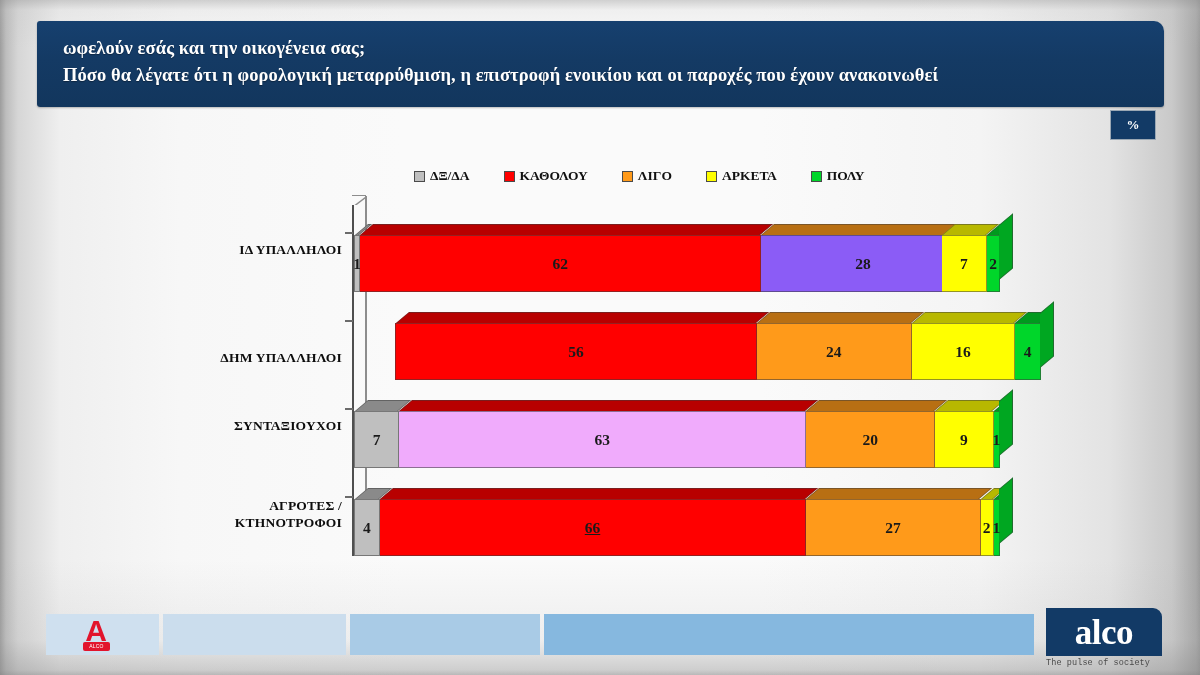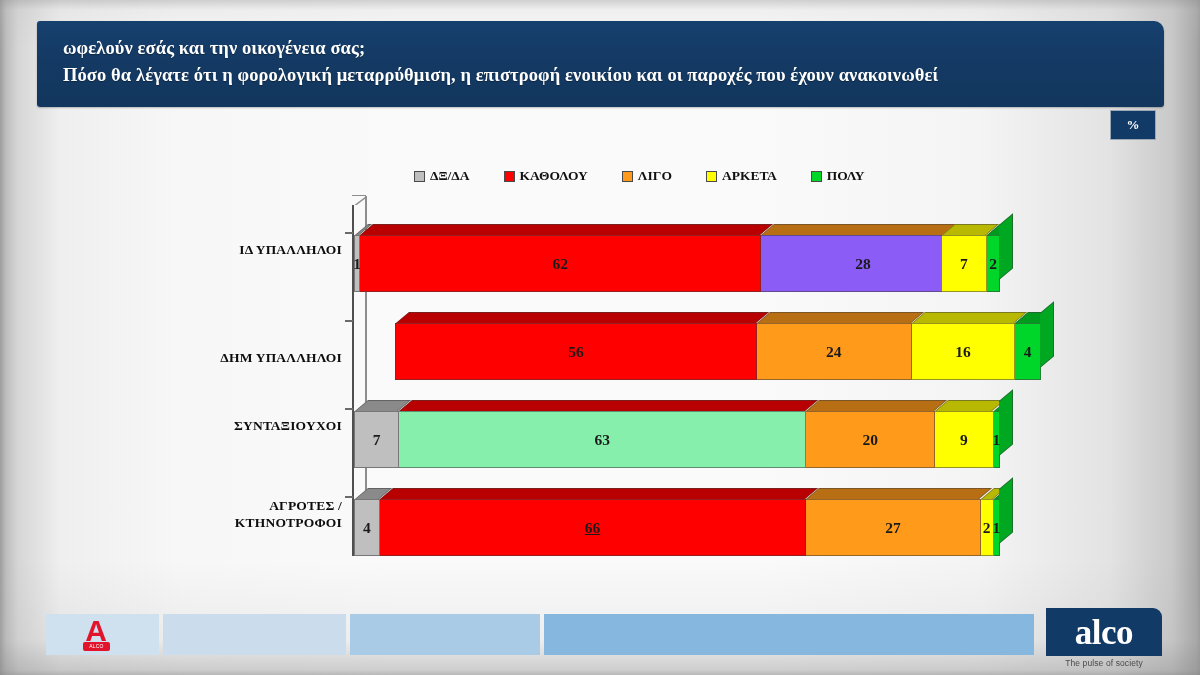--- a/index.html
+++ b/index.html
@@ -235,23 +235,23 @@
     font-family: "Liberation Serif", serif;
     font-size: 35px;
     font-weight: bold;
     letter-spacing: -0.5px;
     line-height: 1;
   }
   .alco-tag {
     position: absolute;
     left: 1046px; top: 658px;
     width: 116px;
-    text-align: center;
+    text-align: left;
     color: #4a4a4a;
-    font-family: Liberation Sans, sans-serif;
+    font-family: Liberation Mono, monospace;
     font-size: 8.5px;
     letter-spacing: 0.1px;
   }
 </style>
 </head>
 <body>
 
 <div class="bg-vert"></div>
 
 <div class="title-banner">
@@ -348,21 +348,21 @@
         </div>
       </div>
     </div>
     <div class="axis-tick" style="top: 212px;"></div>
     <div class="row" style="top: 204px; width: 646px;">
       <div class="bar3d">
         <div class="seg" title="ΔΞ/ΔΑ: 7" style="left: 0px; width: 45.22px; background: rgb(191, 191, 191); z-index: 10;">
           <div class="topface" style="background: rgb(138, 138, 138);"></div>
           <span style="position: relative; z-index: 3;">7</span>
         </div>
-        <div class="seg" title="ΚΑΘΟΛΟΥ: 63" style="left: 45.22px; width: 406.98px; background: #86efac; z-index: 11;">
+        <div class="seg" title="ΚΑΘΟΛΟΥ: 63" style="left: 45.22px; width: 406.98px; background: #f0abfc; z-index: 11;">
           <div class="topface" style="background: rgb(184, 0, 0);"></div>
           <span style="position: relative; z-index: 3;">63</span>
         </div>
         <div class="seg" title="ΛΙΓΟ: 20" style="left: 452.2px; width: 129.2px; background: rgb(255, 154, 26); z-index: 12;">
           <div class="topface" style="background: rgb(184, 111, 19);"></div>
           <span style="position: relative; z-index: 3;">20</span>
         </div>
         <div class="seg" title="ΑΡΚΕΤΑ: 9" style="left: 581.4px; width: 58.14px; background: rgb(255, 255, 0); z-index: 13;">
           <div class="topface" style="background: rgb(184, 184, 0);"></div>
           <span style="position: relative; z-index: 3;">9</span>

